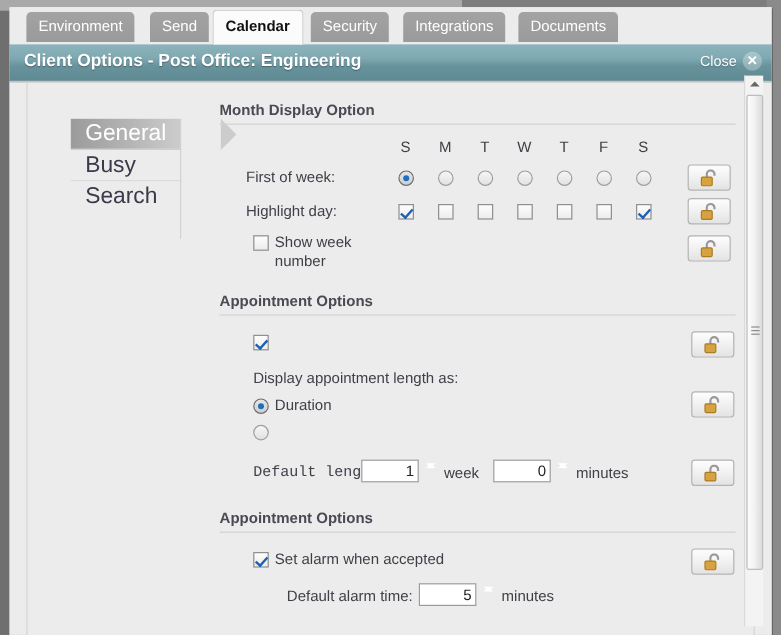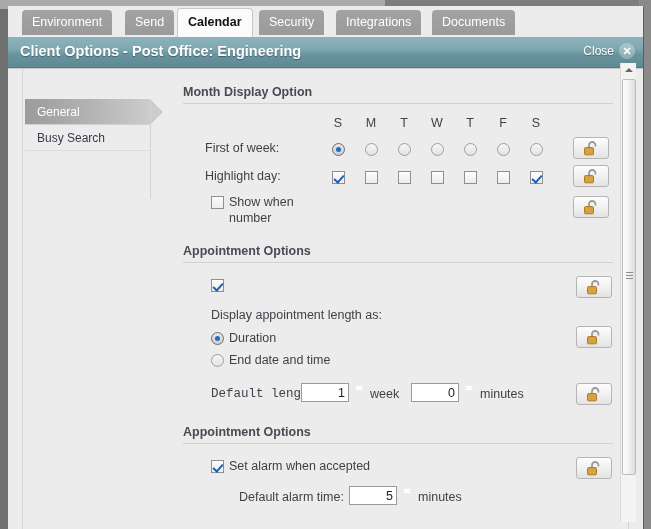--- a/index.html
+++ b/index.html
@@ -125,24 +125,25 @@
   #sidebar {
     position: absolute;
     left: 2px; top: 30px;
     width: 125px;
   }
   .side-item {
     position: relative;
     height: 26px;
     line-height: 26px;
     padding-left: 12px;
-    font-size: 12px;
+    font-size: 19px;
     color: #3a3a4a;
     border-bottom: 1px solid #dcdcdc;
     cursor: pointer;
+    margin-left: 34px;
   }
   .side-item.active {
     background: linear-gradient(to right,#9b9b9b 0%, #b5b5b5 55%, #cccccc 100%);
     color: #ffffff;
     border-bottom: 1px solid #cfcfcf;
   }
   .side-item.active:after {
     content: "";
     position: absolute;
     left: 125px; top: 0;
@@ -412,21 +413,21 @@
               <svg width="18" height="16" viewBox="0 0 18 16">
                 <path d="M6 7 V4.2 A3.2 3.2 0 0 1 12.4 4.2 V5.4" fill="none" stroke="#9a9a9a" stroke-width="1.8"></path>
                 <rect x="1.5" y="6.6" width="9" height="7.2" rx="1" fill="#d9a241" stroke="#a97d23" stroke-width="1"></rect>
               </svg>
             </span>
           </div>
 
           <div class="row" style="height:38px;">
             <span style="position:absolute;left:28px;top:4px;" class="cbox"></span>
             <span class="lbl" style="position:absolute;left:46px;top:2px;width:70px;line-height:16px;display:block;">
-              <span>Show when</span><br>
+              <span>Show week</span><br>
               <span>number</span>
             </span>
             <span class="lockbtn" style="left:390px;top:4px;">
               <svg width="18" height="16" viewBox="0 0 18 16">
                 <path d="M6 7 V4.2 A3.2 3.2 0 0 1 12.4 4.2 V5.4" fill="none" stroke="#9a9a9a" stroke-width="1.8"></path>
                 <rect x="1.5" y="6.6" width="9" height="7.2" rx="1" fill="#d9a241" stroke="#a97d23" stroke-width="1"></rect>
               </svg>
             </span>
           </div>
         </div>
@@ -454,21 +455,20 @@
             <span class="lockbtn" style="left:393px;top:-3px;">
               <svg width="18" height="16" viewBox="0 0 18 16">
                 <path d="M6 7 V4.2 A3.2 3.2 0 0 1 12.4 4.2 V5.4" fill="none" stroke="#9a9a9a" stroke-width="1.8"></path>
                 <rect x="1.5" y="6.6" width="9" height="7.2" rx="1" fill="#d9a241" stroke="#a97d23" stroke-width="1"></rect>
               </svg>
             </span>
           </div>
 
           <div class="row" style="height:30px;">
             <span style="position:absolute;left:28px;top:3px;" class="radio"></span>
-            <span class="lbl" style="position:absolute;left:46px;top:2px;">End date and time</span>
           </div>
 
           <div class="row" style="height:30px;">
             <span class="lbl" style="position:absolute;left:28px;top:6px;font-family:Liberation Mono, monospace;">Default length:</span>
             <input class="numfield" style="position: absolute; left: 118px; top: 2px;" value="1">
             <span class="spinner" style="position:absolute;left:168px;top:2px;">
               <span class="sp up"></span>
               <span class="sp down"></span>
             </span>
             <span class="lbl" style="position:absolute;left:187px;top:6px;">week</span>

